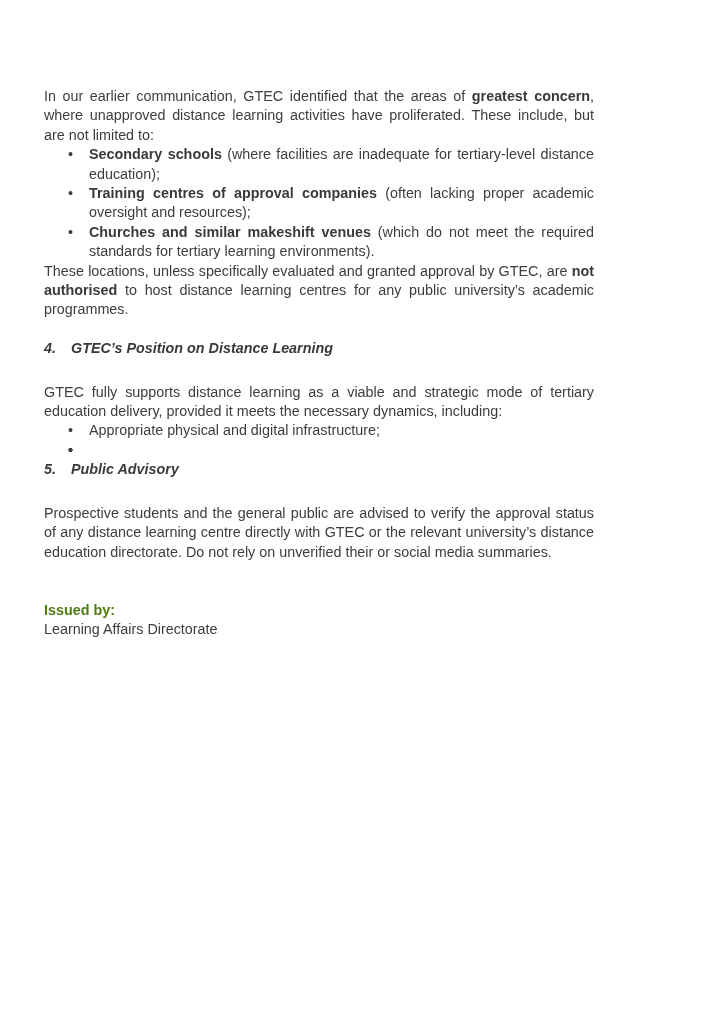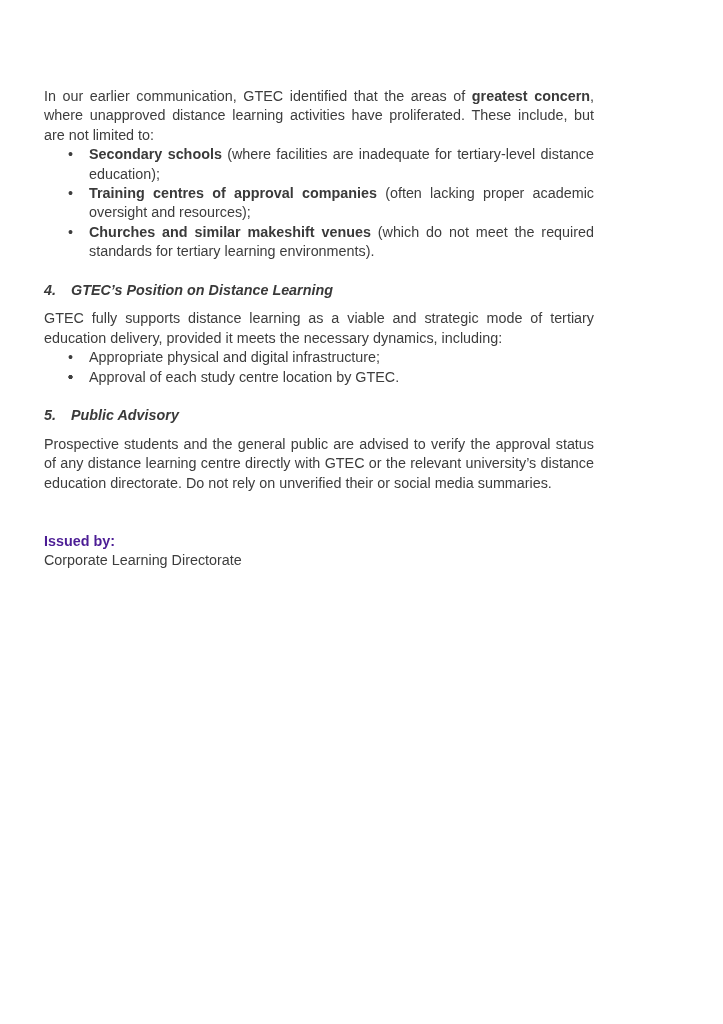--- a/index.html
+++ b/index.html
@@ -54,61 +54,62 @@
     line-height: inherit;
     font-weight: bold;
     color: #3a3a3a;
     text-align: left;
     font-style: italic;
   }
   .h-num {
     display: inline-block;
     width: 27px;
   }
-  .mt1 { margin-top: 9px; }
+  .mt1 { margin-top: 24px; }
   .mt2 { margin-top: 38.8px; }
   .footer-label {
     font-weight: bold;
-    color: #4c1d95;
+    color: #4d7c0f;
     margin: 0;
   }
   .footer-value {
     margin: 0;
   }
 </style>
 </head>
 <body>
 
 <div class="doc-page">
   <div class="doc-col">
 
     <p class="para"><span>In our earlier communication, GTEC identified that the areas of </span><b>greatest concern</b><span>, where unapproved distance learning activities have proliferated. These include, but are not limited to:</span></p>
 
     <ul class="doc-list">
       <li><span class="dot">•</span><b class="lead-bold">Secondary schools</b><span class="bullet-text"> (where facilities are inadequate for tertiary-level distance education);</span></li>
       <li><span class="dot">•</span><b class="lead-bold">Training centres of approval companies</b><span class="bullet-text"> (often lacking proper academic oversight and resources);</span></li>
       <li><span class="dot">•</span><b class="lead-bold">Churches and similar makeshift venues</b><span class="bullet-text"> (which do not meet the required standards for tertiary learning environments).</span></li>
     </ul>
 
+    <p class="para"><span>These locations, unless specifically evaluated and granted approval by GTEC, are </span><b>not authorised</b><span> to host distance learning centres for any public university’s academic programmes.</span></p>
 
     <h2 class="heading"><span class="h-num">4.</span><span>GTEC’s Position on Distance Learning</span></h2>
 
     <p class="para mt1"><span>GTEC fully supports distance learning as a viable and strategic mode of tertiary education delivery, provided it meets the necessary dynamics, including:</span></p>
 
     <ul class="doc-list mt1">
       <li><span class="dot">•</span><span class="bullet-text">Appropriate physical and digital infrastructure;</span></li>
       <li><span class="dot">•</span></li>
       <li><span class="dot">•</span></li>
-      <li><span class="dot">•</span><span class="bullet-text">Approval of each study centre location by GTEC.</span></li>
+      <li><span class="dot">•</span></li>
     </ul>
 
 
     <h2 class="heading"><span class="h-num">5.</span><span>Public Advisory</span></h2>
 
     <p class="para mt1"><span>Prospective students and the general public are advised to verify the approval status of any distance learning centre directly with GTEC or the relevant university’s distance education directorate. Do not rely on unverified their or social media summaries.</span></p>
 
     <div class="mt2">
       <p class="footer-label">Issued by:</p>
-      <p class="footer-value">Corporate Learning Directorate</p>
+      <p class="footer-value">Learning Affairs Directorate</p>
     </div>
 
   </div>
 </div>
 
 </body></html>

